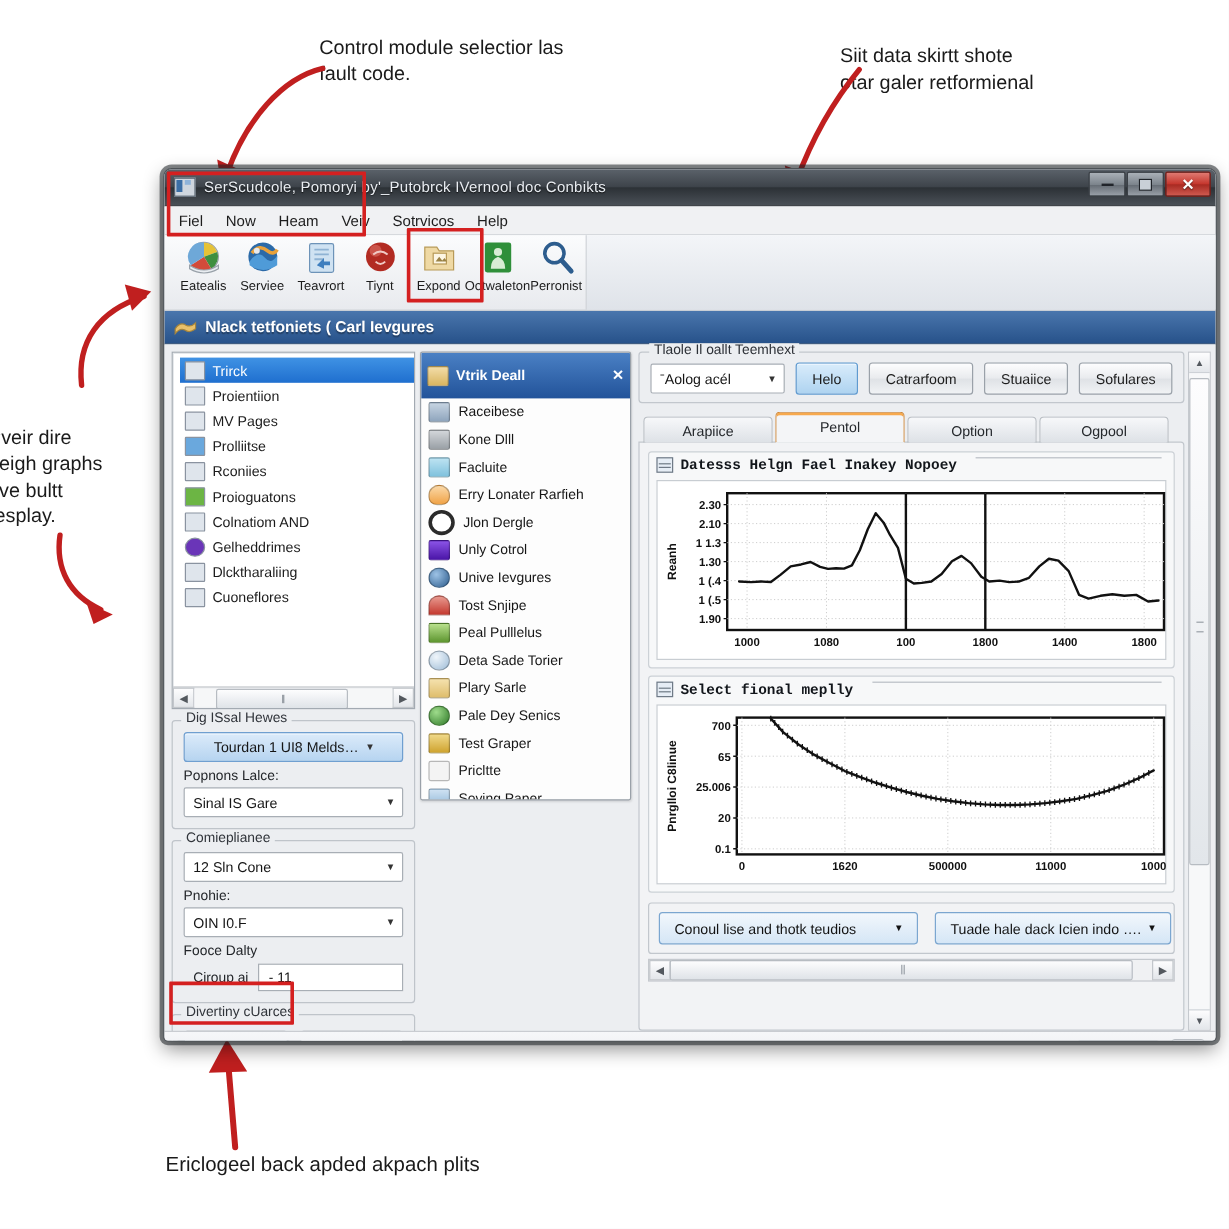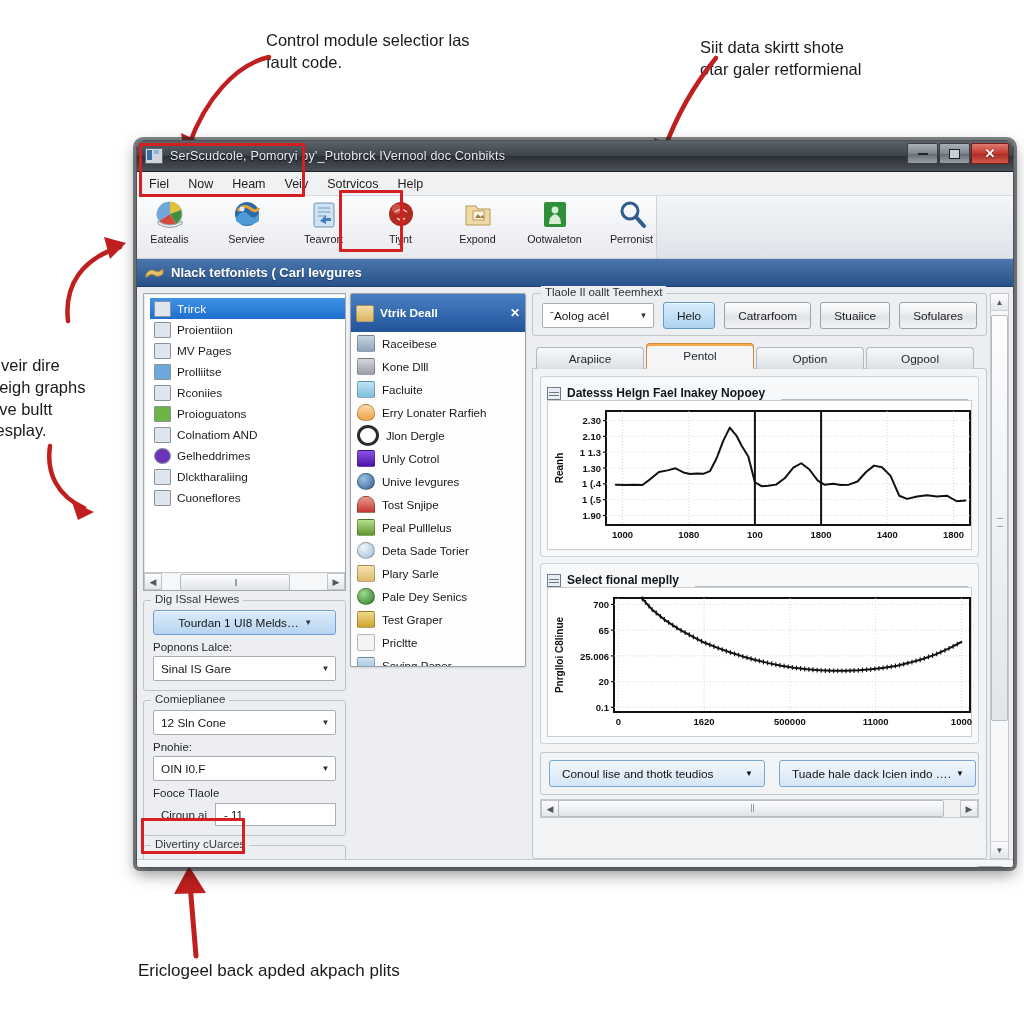--- a/index.html
+++ b/index.html
@@ -65,21 +65,21 @@
     display:flex;align-items:center;padding-left:12px;gap:19px;
     font-size:12.5px;color:#1d1d1d;filter:blur(.2px);
   }
 
   
   .toolbar{
     height:62px;display:flex;align-items:flex-start;padding-left:8px;
     background:linear-gradient(to bottom,#fbfcfd,#e8eaee);
     border-bottom:1px solid #c9ccd1;position:relative;
   }
-  .tb-left{display:flex;gap:28px;}
+  .tb-left{display:flex;}
   .tbitem{width:49px;display:flex;flex-direction:column;align-items:center;padding-top:3px;}
   .tb-ico{width:32px;height:32px;position:relative;}
   .tb-lbl{font-size:10.8px;color:#1c1c1c;margin-top:2px;filter:blur(.2px);white-space:nowrap;}
   .tb-rest{flex:1;height:100%;background:linear-gradient(to bottom,#f3f5f8,#dfe3e9);border-left:1px solid #cfd3d8;}
 
   
   .banner{
     height:27px;background:linear-gradient(to bottom,#3f6ea8,#2b5party 0,#29558c 100%);
     background:linear-gradient(to bottom,#4a76ad,#27528a);
     display:flex;align-items:center;padding-left:8px;gap:7px;
@@ -183,21 +183,21 @@
   .tab.active{
     height:24px;background:#f4f5f7;border-color:#d08a3c;border-bottom:1px solid #f4f5f7;
     box-shadow:inset 0 2px 0 #f7a94d;
   }
   .tabpane{
     flex:1;background:#f2f3f5;border:1px solid #c2c7cd;border-radius:0 3px 3px 3px;
     margin-top:-1px;padding:7px 7px 4px;display:flex;flex-direction:column;min-height:0;
   }
 
   .chartbox{border:1px solid #ccd1d6;border-radius:3px;background:#f7f8f9;padding:4px 6px 6px;margin-bottom:6px;}
-  .chart-hd{display:flex;align-items:flex-end;gap:6px;height:19px;}
+  .chart-hd{display:flex;align-items:flex-start;gap:6px;height:19px;font-family:Liberation Mono, monospace;}
   .chart-hd .cico{width:12px;height:11px;border:1px solid #6f7a86;background:#e6edf5;position:relative;}
   .chart-hd .cico:after{content:"";position:absolute;left:1px;top:4px;right:1px;height:1px;background:#6f7a86;box-shadow:0 3px 0 #6f7a86;}
   .chart-hd .ct{font-size:12px;font-weight:bold;color:#12161b;filter:blur(.2px);}
   .chart-hd .cline{flex:1;height:1px;background:#b8bec5;margin-left:10px;margin-right:4px;}
   .plotwrap{background:#fff;border:1px solid #c8cdd2;padding:4px;}
   svg{display:block;}
 
   .btmbar{border:1px solid #c2c7cd;border-radius:3px;padding:7px 8px;display:flex;gap:14px;margin-top:2px;}
   .wcombo{
     height:25px;background:linear-gradient(to bottom,#f2f7fc,#d5e6f6);
@@ -468,21 +468,21 @@
         <div class="gtitle">Comieplianee</div>
         <div class="combo">
           <span class="cv">12 Sln Cone</span>
           <span class="carr">▼</span>
         </div>
         <div class="fl">Pnohie:</div>
         <div class="combo">
           <span class="cv">OIN I0.F</span>
           <span class="carr">▼</span>
         </div>
-        <div class="fl">Fooce Tlaole</div>
+        <div class="fl">Fooce Dalty</div>
         <div class="spinrow">
           <span class="slbl">Ciroup аj</span>
           <span class="spinbox">- 11</span>
         </div>
       </div>
 
       <div class="gbox">
         <div class="gtitle">Divertiny cUarces</div>
         <div class="btnrow">
           <div class="btn">Ince.</div>

